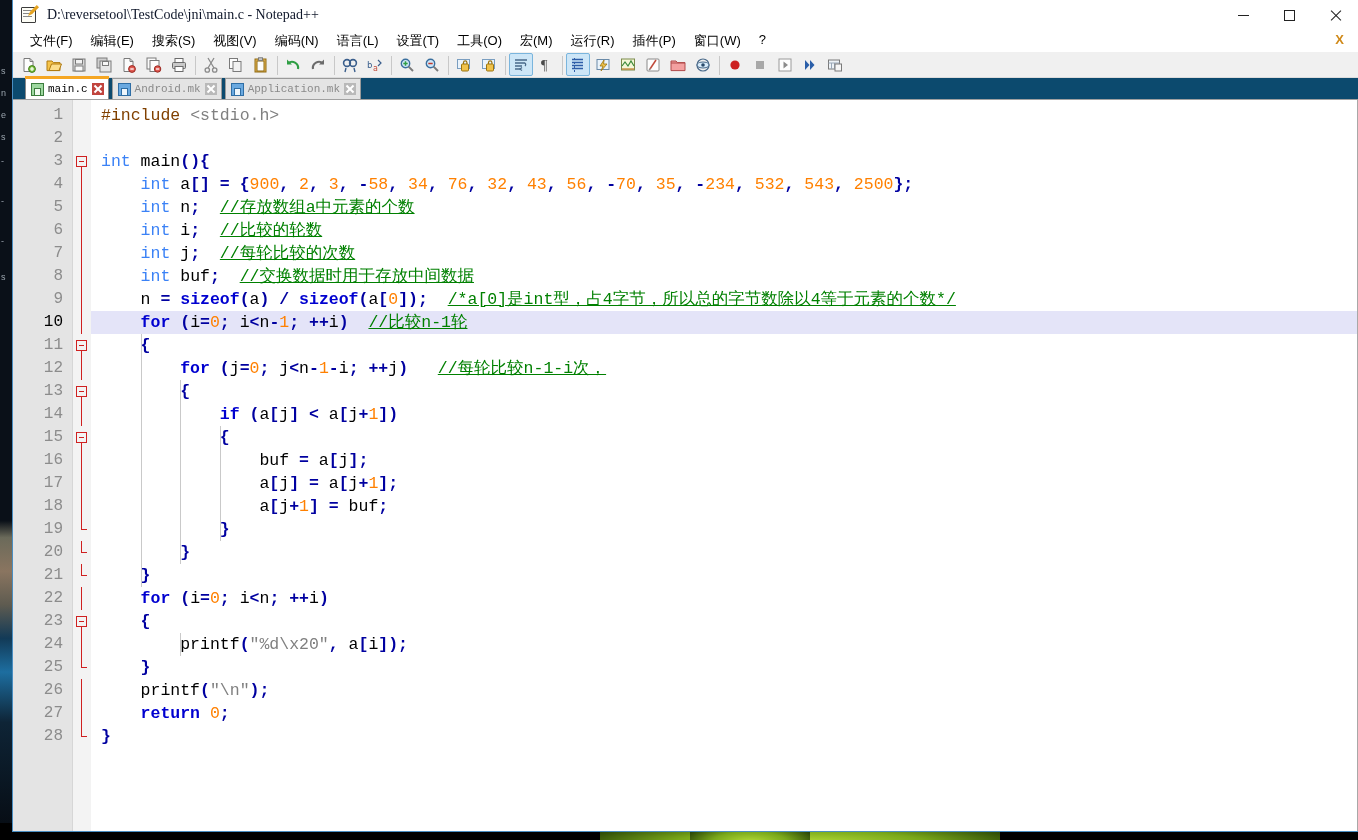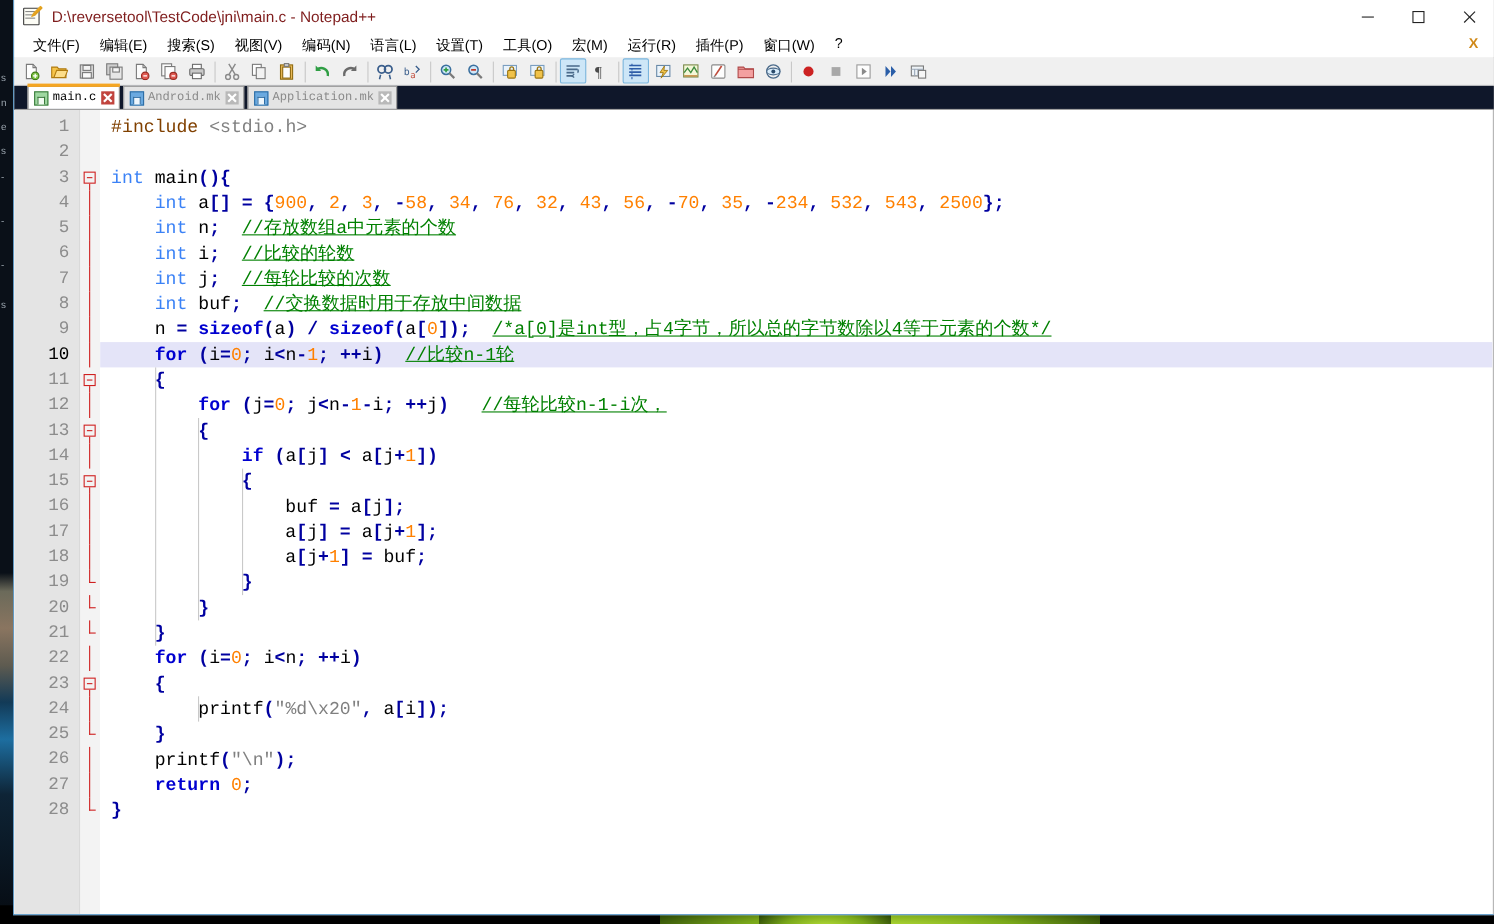--- a/index.html
+++ b/index.html
@@ -60,22 +60,22 @@
     box-shadow: 0 0 0 0 #777, 0 3px 0 0 #888, 0 6px 0 0 #888;
     background: #888;
   }
   #title-icon .pen {
     position: absolute; left: 9px; top: 0px; width: 11px; height: 11px;
     background: linear-gradient(135deg,#f6c343 0%,#e09c19 60%,#8a5c06 100%);
     transform: rotate(0deg);
     clip-path: polygon(0% 100%, 18% 62%, 80% 0%, 100% 20%, 38% 82%);
   }
   #title-text {
-    margin-left: 8px; font-size: 14px; color: #7f1d1d;
-    font-family: Liberation Sans, sans-serif; white-space: nowrap;
+    margin-left: 8px; font-size: 14px; color: #0f172a;
+    font-family: Liberation Serif, serif; white-space: nowrap;
   }
   #win-buttons { position: absolute; right: 0; top: 0; height: 30px; display: flex; }
   .win-btn {
     width: 46px; height: 30px; display: flex; align-items: center; justify-content: center;
     font-size: 14px; color: #222; font-family: "Liberation Sans", sans-serif;
   }
   .win-btn .gl-min { width: 11px; height: 1px; background: #222; }
   .win-btn .gl-max { width: 11px; height: 11px; border: 1px solid #222; }
   .win-btn .gl-close { position: relative; width: 13px; height: 13px; }
   .win-btn .gl-close:before, .win-btn .gl-close:after {
@@ -112,21 +112,21 @@
   .tb-btn.active { background: #cde6f7; border: 1px solid #7ab5dd; border-radius: 2px; }
   .tb-sep { width: 7px; height: 20px; position: relative; }
   .tb-sep:after {
     content: ""; position: absolute; left: 3px; top: 1px; width: 1px; height: 19px;
     background: #c8c8c8;
   }
   .tb-btn svg { display: block; }
 
   
   #tabbar {
-    height: 22px; background: #0f172a; flex: none;
+    height: 22px; background: #0c4a6e; flex: none;
     display: flex; align-items: flex-end; padding-left: 12px;
     border-bottom: 1px solid #a0a0a0;
   }
   .tab {
     height: 21px; display: flex; align-items: center; padding: 0 4px 0 5px;
     margin-right: 3px; font-size: 11px;
     font-family: "Liberation Mono", monospace;
     border: 1px solid #9a9a9a; border-bottom: none;
     background: #e4e4e4; color: #8a8a8a; position: relative;
   }

